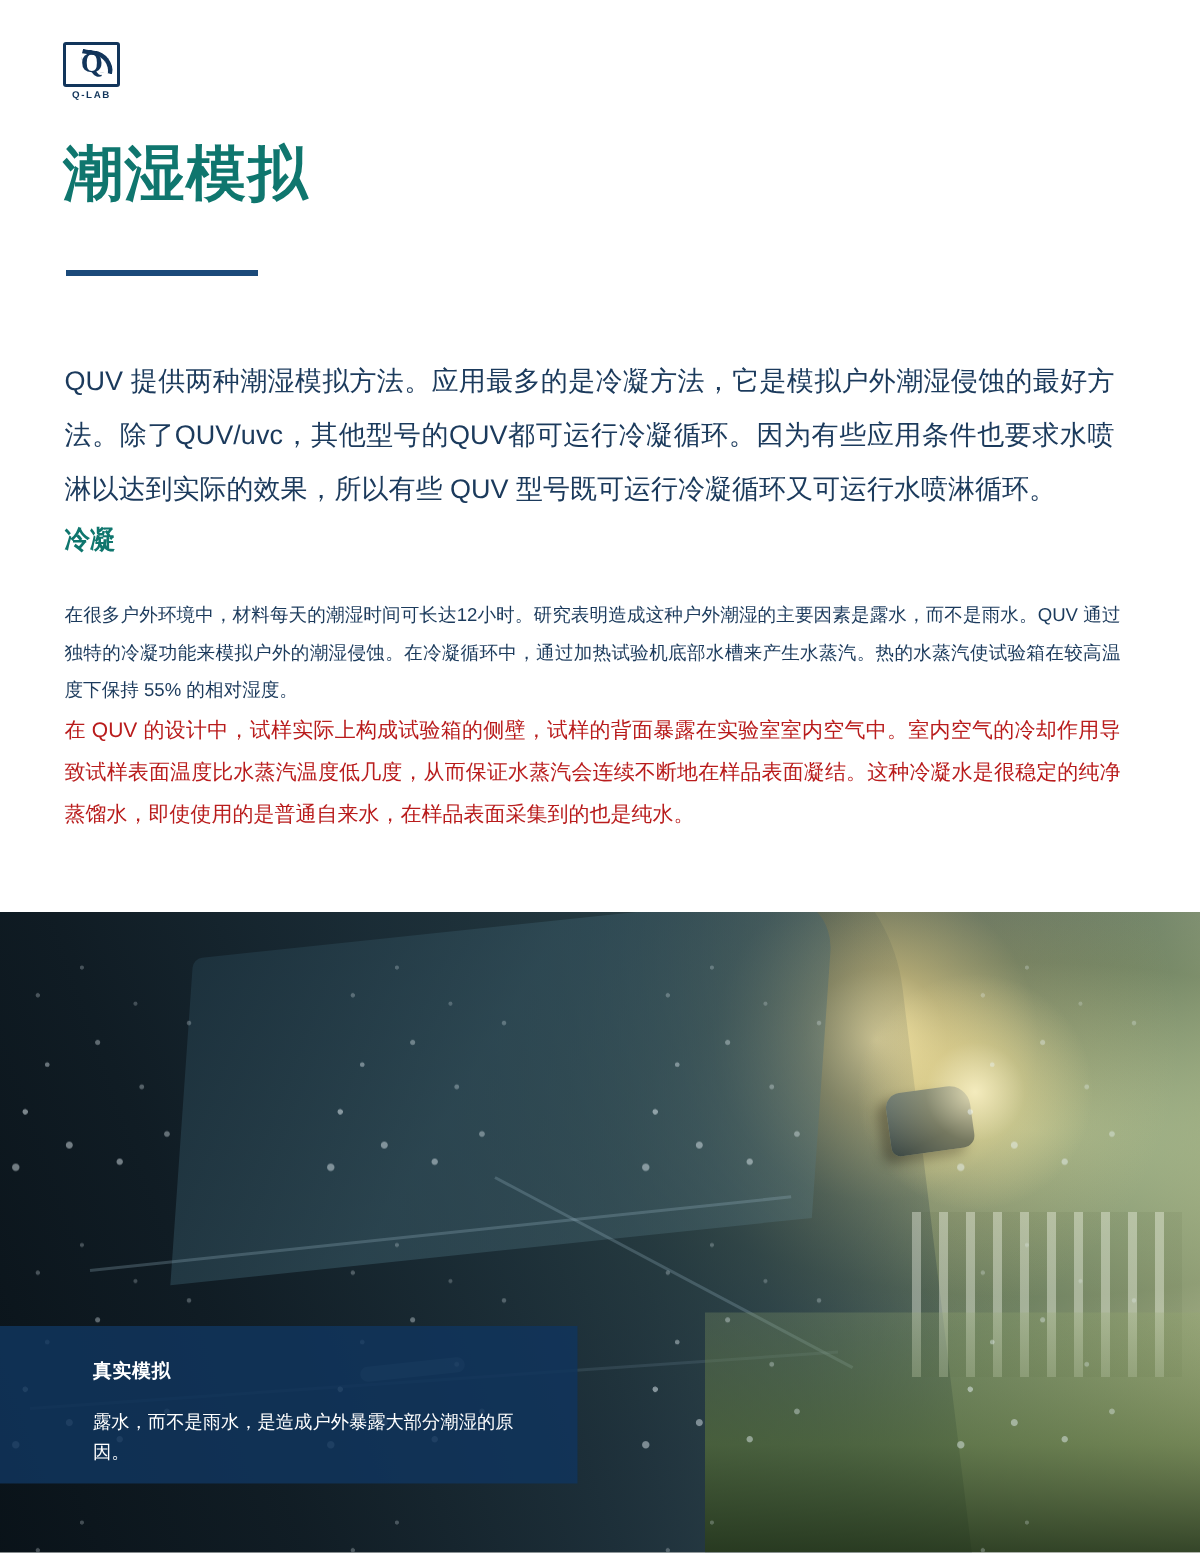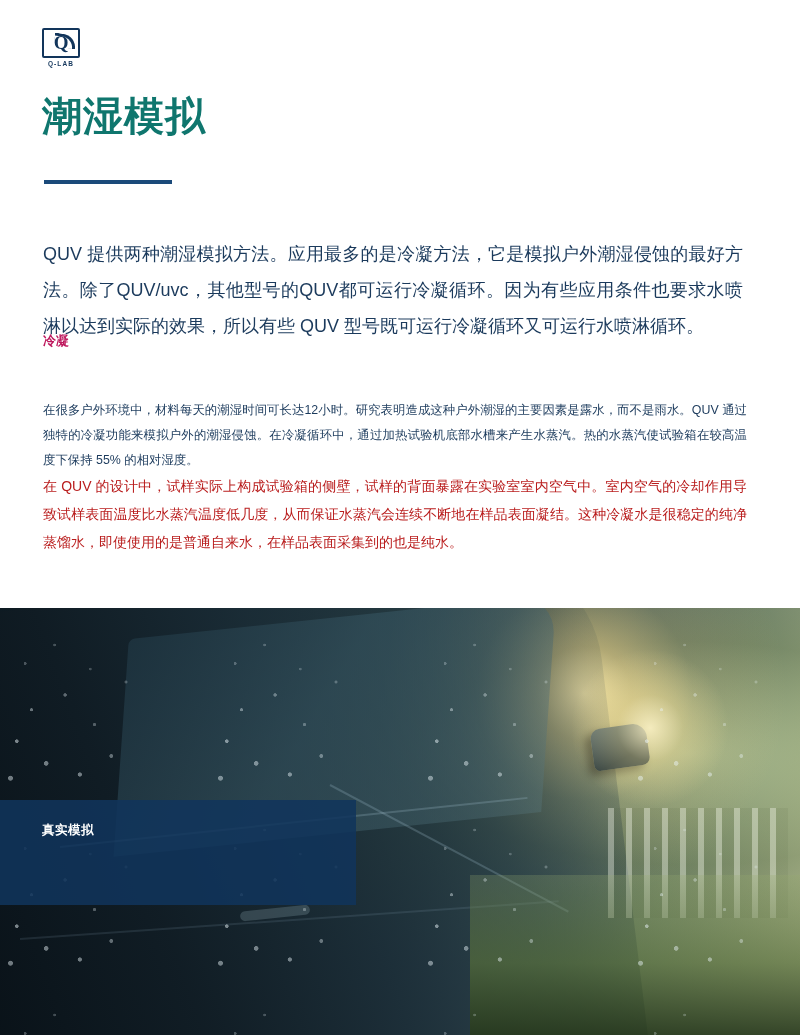--- a/index.html
+++ b/index.html
@@ -95,24 +95,24 @@
     width: 700px;
     font-size: 18px;
     line-height: 2.0;
     color: #1b3a5c;
     text-align: justify;
   }
 
   .section-heading {
     position: absolute;
     left: 43px;
-    top: 332px;
-    font-size: 13px;
-    font-weight: bold;
-    color: #be185d;
+    top: 348px;
+    font-size: 17px;
+    font-weight: bold;
+    color: #0f766e;
     margin: 0;
   }
 
   .para-1 {
     position: absolute;
     left: 43px;
     top: 386px;
     width: 704px;
     font-size: 12.4px;
     line-height: 2.0;
@@ -247,25 +247,25 @@
       radial-gradient(circle at 43% 33%, rgba(235,245,250,0.26) 0 1.1px, rgba(0,0,0,0) 1.6px);
     background-size: 210px 185px;
     background-repeat: repeat;
     opacity: .9;
   }
 
   
   .caption-box {
     position: absolute;
     left: 0;
-    top: 800px;
-    width: 356px;
+    top: 884px;
+    width: 385px;
     height: 105px;
     background: rgba(16, 52, 92, 0.86);
-    padding: 22px 28px 0 42px;
+    padding: 22px 28px 0 62px;
   }
   .caption-title {
     font-size: 12.5px;
     font-weight: bold;
     color: #ffffff;
     margin: 0 0 16px 0;
     letter-spacing: .5px;
   }
   .caption-text {
     font-size: 12.2px;
@@ -304,13 +304,14 @@
   <div class="car-handle"></div>
   <div class="mirror"></div>
   <div class="fence"></div>
   <div class="grass"></div>
   <div class="sun-flare"></div>
   <div class="droplets"></div>
 </div>
 
 <div class="caption-box">
   <p class="caption-title">真实模拟</p>
+  <p class="caption-text">露水，而不是雨水，是造成户外暴露大部分潮湿的原因。</p>
 </div>
 
 </body></html>

